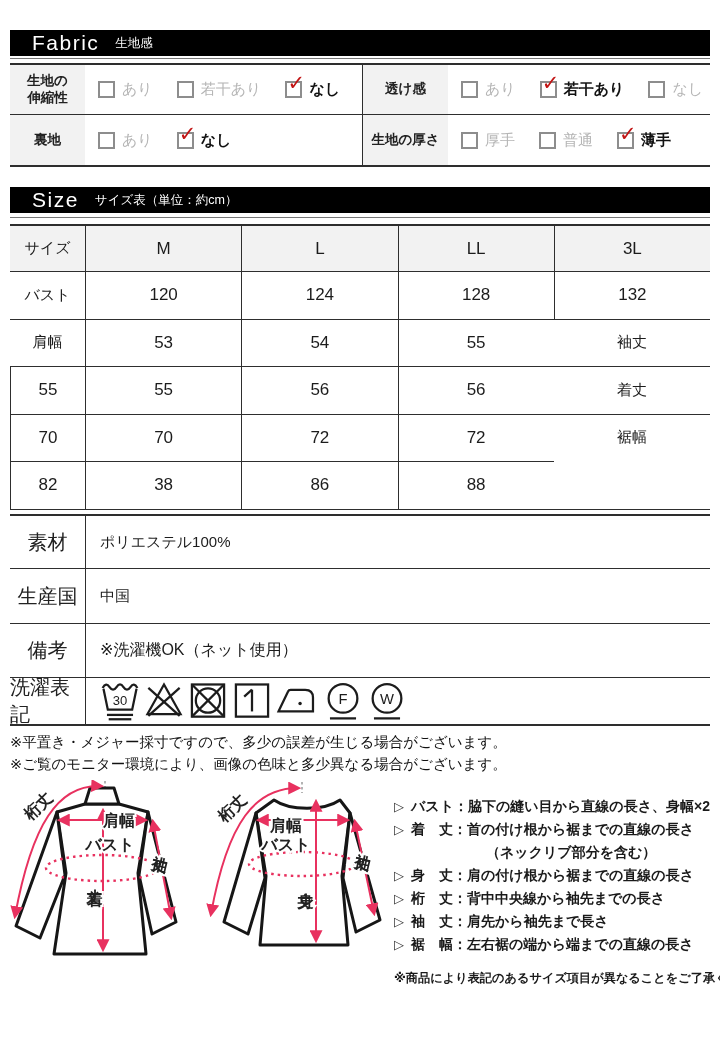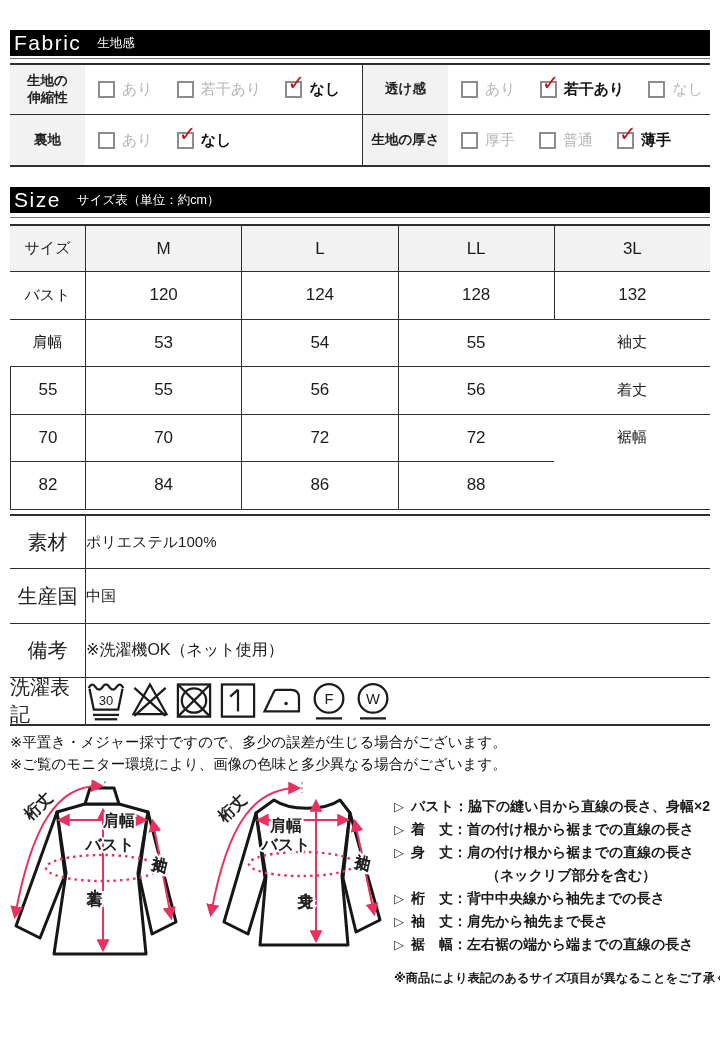--- a/index.html
+++ b/index.html
@@ -1,21 +1,21 @@
 <!DOCTYPE html>
 <html><head>
 <meta charset="utf-8">
 <style>
   html,body{margin:0;padding:0;background:#fff;}
   .page{position:relative;width:720px;height:1052px;background:#fff;overflow:hidden;
         font-family:"Liberation Sans","DejaVu Sans",sans-serif;color:#1a1a1a;}
 
   
   .secbar{position:absolute;left:10px;width:700px;height:26px;background:#000;color:#fff;
-          display:flex;align-items:center;padding-left:4px;box-sizing:border-box;}
+          display:flex;align-items:center;padding-left:22px;box-sizing:border-box;}
   .secbar .en{font-size:21px;letter-spacing:1.5px;font-weight:400;}
   .secbar .jp{font-size:12.5px;margin-left:16px;font-weight:500;}
   #bar-fabric{top:30px;}
   #bar-size{top:187px;}
 
   .prerule{position:absolute;left:10px;width:700px;border-top:1px solid #777;}
   #pre-fabric{top:58px;}
   #pre-size{top:217px;}
 
   
@@ -46,21 +46,21 @@
   #size-table .hd{background:#f2f2f2;}
   #size-table .bl{border-left:1.5px solid #2e2e2e;}
   #size-table .bt{border-top:1.5px solid #2e2e2e;}
 
   
   #info-table{position:absolute;left:10px;top:514px;width:700px;box-sizing:border-box;
     border-top:2.5px solid #2e2e2e;border-bottom:2.5px solid #2e2e2e;
     display:grid;grid-template-columns:75px 625px;grid-template-rows:53px 55px 54px 46px;}
   #info-table .cell{display:flex;align-items:center;box-sizing:border-box;}
   #info-table .lab{justify-content:center;font-size:20px;color:#222;}
-  #info-table .val{font-size:15px;border-left:1.5px solid #2e2e2e;color:#1c1c1c;}
+  #info-table .val{padding-left:14px;font-size:15px;border-left:1.5px solid #2e2e2e;color:#1c1c1c;}
   #info-table .hb{border-bottom:1.5px solid #2e2e2e;}
   #info-table .remark{font-size:16px;}
   .care-row{gap:4px;}
   .care-row svg{display:block;}
   .care{stroke:#1c1c1c;fill:none;stroke-width:2.6;}
   .care text{stroke:none;fill:#1c1c1c;font-weight:500;}
 
   
   #notes{position:absolute;left:10px;top:731px;font-size:14.5px;font-weight:500;
     line-height:22px;color:#111;}
@@ -199,21 +199,21 @@
     <div class="c bt bl">56</div>
 
     <div class="c bt rowlab">着丈</div>
     <div class="c bt bl">70</div>
     <div class="c bt bl">70</div>
     <div class="c bt bl">72</div>
     <div class="c bt bl">72</div>
 
     <div class="c bt rowlab">裾幅</div>
     <div class="c bt bl">82</div>
-    <div class="c bt bl">84</div>
+    <div class="c bt bl">38</div>
     <div class="c bt bl">86</div>
     <div class="c bt bl">88</div>
   </div>
 
   <div id="info-table">
     <div class="cell lab hb">素材</div>
     <div class="cell val hb">ポリエステル100%</div>
     <div class="cell lab hb">生産国</div>
     <div class="cell val hb">中国</div>
     <div class="cell lab hb">備考</div>
@@ -314,21 +314,21 @@
     <text class="lbl" transform="rotate(-44 38 32)" x="38" y="32" text-anchor="middle">桁丈</text>
     <text class="lbl" x="88" y="51" text-anchor="middle">肩幅</text>
     <text class="lbl" x="88" y="70" text-anchor="middle">バスト</text>
     <text class="lbl vlbl" x="170" y="62" transform="rotate(13 170 62)">袖丈</text>
     <text class="lbl vlbl" x="108" y="100">身丈</text>
   </svg>
 
   <div id="legend">
     <div class="li"><span class="bl">▷</span><span class="term">バスト：</span><span class="desc">脇下の縫い目から直線の長さ、身幅×2</span></div>
     <div class="li"><span class="bl">▷</span><span class="term">着　丈：</span><span class="desc">首の付け根から裾までの直線の長さ</span></div>
+    <div class="li cont"><span class="desc">（ネックリブ部分を含む）</span></div>
     <div class="li"><span class="bl">▷</span><span class="term">身　丈：</span><span class="desc">肩の付け根から裾までの直線の長さ</span></div>
-    <div class="li cont"><span class="desc">（ネックリブ部分を含む）</span></div>
     <div class="li"><span class="bl">▷</span><span class="term">桁　丈：</span><span class="desc">背中中央線から袖先までの長さ</span></div>
     <div class="li"><span class="bl">▷</span><span class="term">袖　丈：</span><span class="desc">肩先から袖先まで長さ</span></div>
     <div class="li"><span class="bl">▷</span><span class="term">裾　幅：</span><span class="desc">左右裾の端から端までの直線の長さ</span></div>
     <div id="legend-foot">※商品により表記のあるサイズ項目が異なることをご了承ください。</div>
   </div>
 
 </div>
 
 </body></html>

